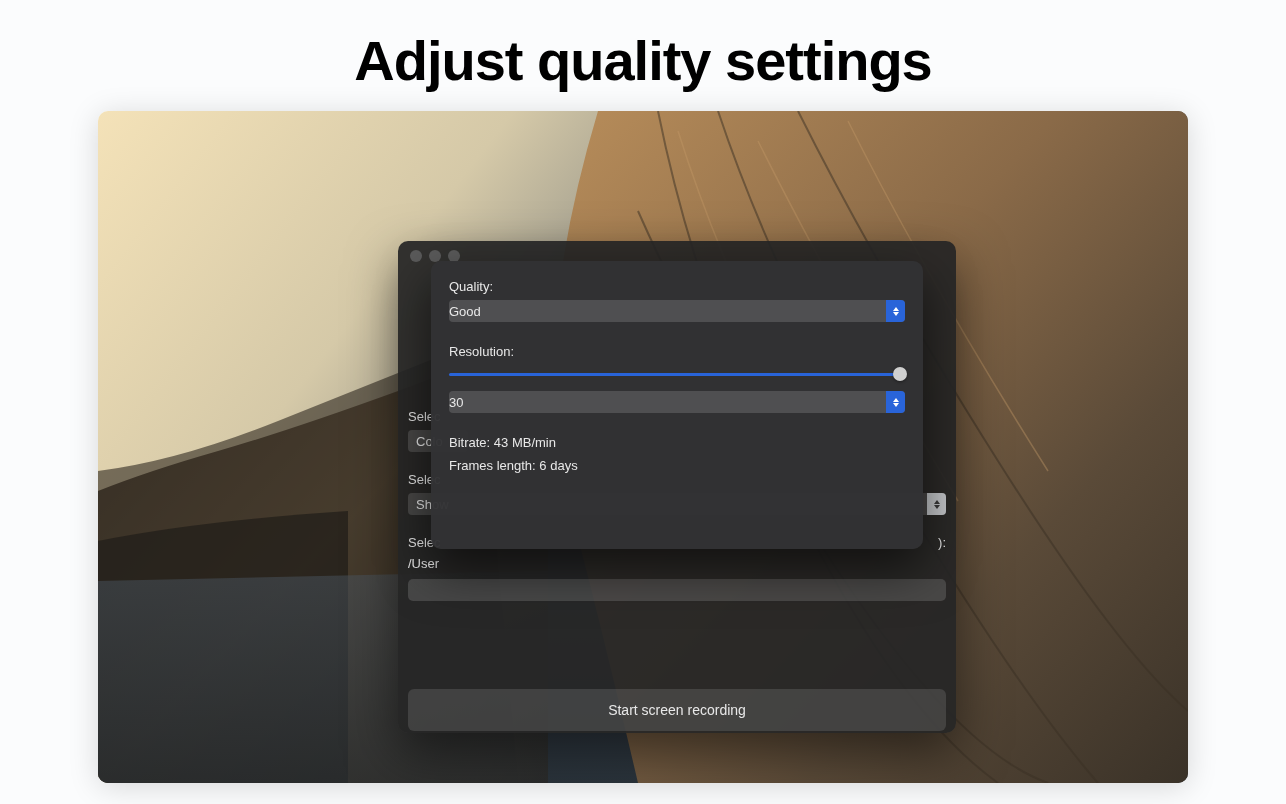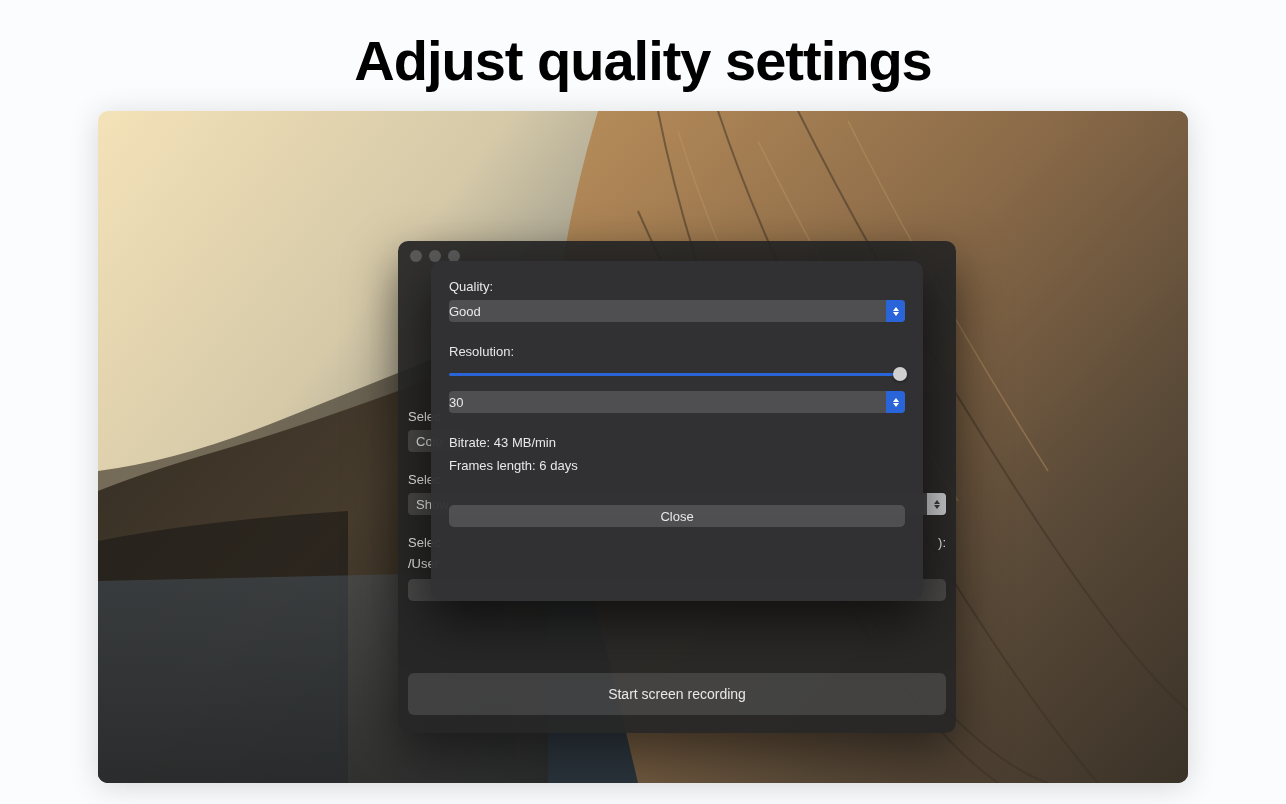--- a/index.html
+++ b/index.html
@@ -124,40 +124,40 @@
       margin-bottom: 8px;
     }
     .bg-btn {
       background: rgba(255,255,255,0.15);
       border-radius: 5px;
       height: 22px;
       width: 100%;
     }
     .main-btn {
       position: absolute;
-      bottom: 18px;
+      bottom: 2px;
       left: 10px;
       right: 10px;
       height: 42px;
       background: rgba(255,255,255,0.12);
       border-radius: 6px;
       display: flex;
       align-items: center;
       justify-content: center;
       color: #e8e8e8;
       font-size: 14px;
       cursor: pointer;
     }
 
     .front-window {
       position: absolute;
       top: 150px;
       left: 333px;
       width: 492px;
-      height: 340px;
+      height: 288px;
       background: rgba(50,50,52,0.97);
       border-radius: 10px;
       box-shadow: 0 20px 50px rgba(0,0,0,0.6);
       padding: 18px 18px 14px 18px;
       color: #e8e8e8;
     }
     .fw-label {
       font-size: 13px;
       margin-bottom: 6px;
     }
@@ -343,17 +343,14 @@
       <span class="lab">Bitrate:</span>
       <span> </span>
       <span class="val">43 MB/min</span>
     </div>
     <div class="fw-info">
       <span class="lab">Frames length:</span>
       <span> </span>
       <span class="val">6 days</span>
     </div>
 
-    <div class="fw-close">
-      <span>Close</span>
-    </div>
   </div>
 </div>
 
 </body></html>

